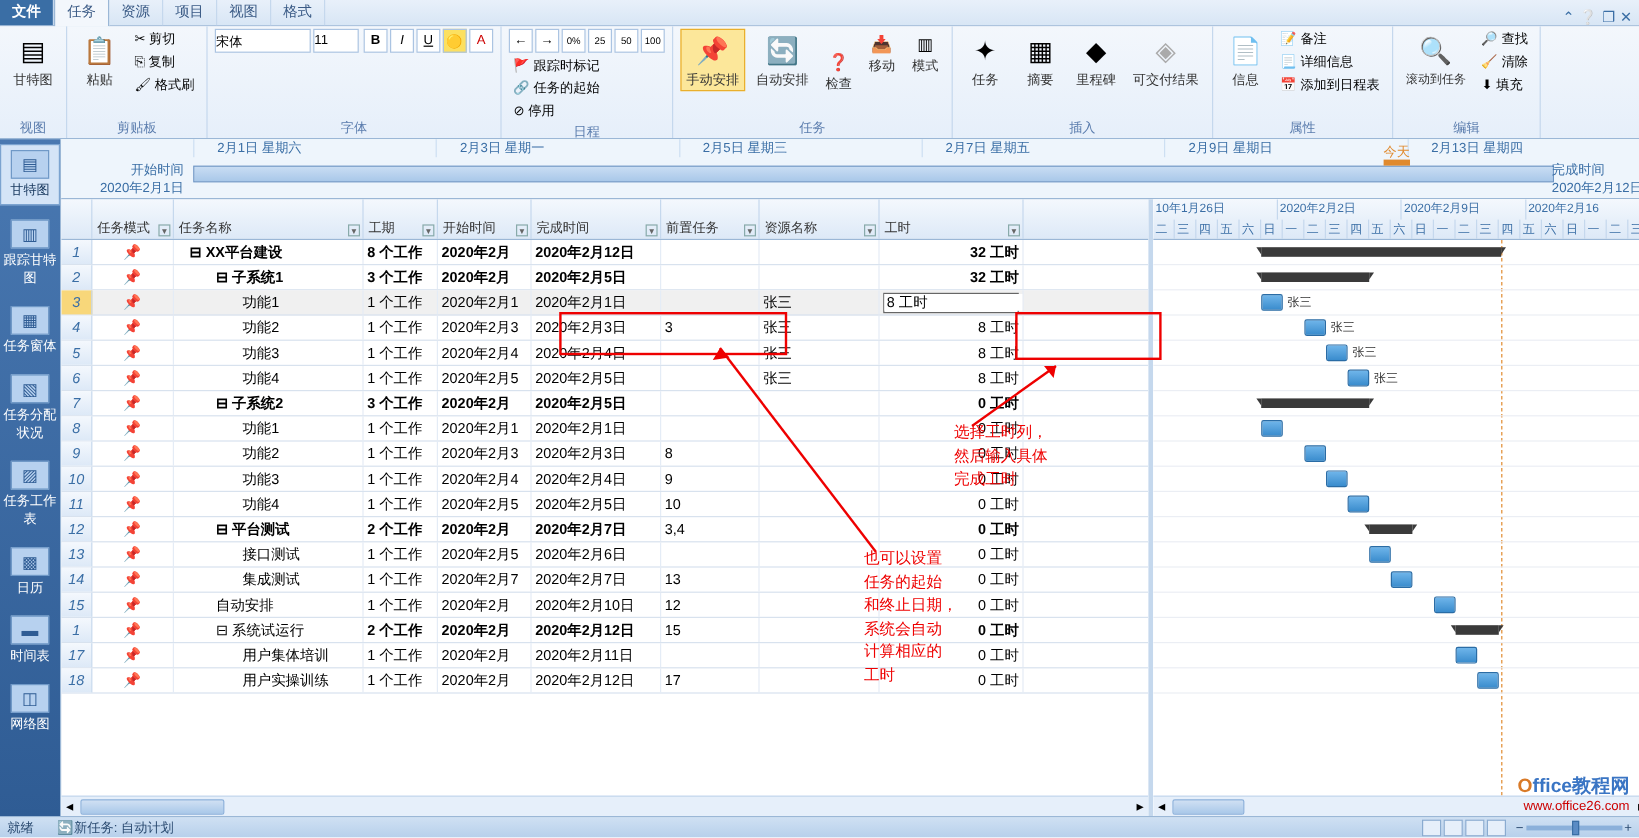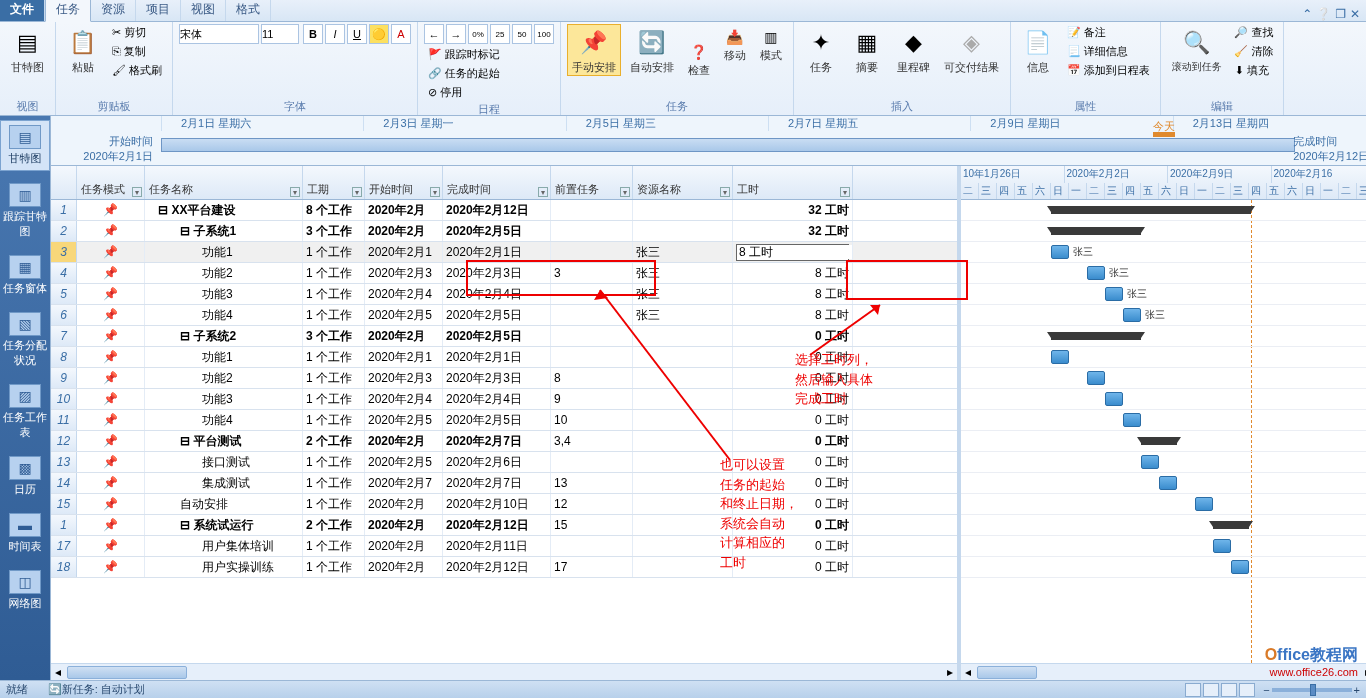--- a/index.html
+++ b/index.html
@@ -530,21 +530,21 @@
               <div class="gc col-start">2020年2月</div>
               <div class="gc col-end">2020年2月10日</div>
               <div class="gc col-pred">12</div>
               <div class="gc col-res"></div>
               <div class="gc col-work" style="justify-content: flex-end;">0 工时</div>
             </div>
             <div class="grow">
               <div class="gc rn col-rn">1</div>
               <div class="gc mode col-mode">📌</div>
               <div class="gc col-name">
-                <span style="padding-left:32px;font-weight:bold;">⊟ 系统试运行</span>
+                <span style="padding-left:32px;font-weight:normal;">⊟ 系统试运行</span>
               </div>
               <div class="gc col-dur" style="font-weight: bold;">2 个工作</div>
               <div class="gc col-start" style="font-weight: bold;">2020年2月</div>
               <div class="gc col-end" style="font-weight: bold;">2020年2月12日</div>
               <div class="gc col-pred">15</div>
               <div class="gc col-res"></div>
               <div class="gc col-work" style="justify-content: flex-end; font-weight: bold;">0 工时</div>
             </div>
             <div class="grow">
               <div class="gc rn col-rn">17</div>

